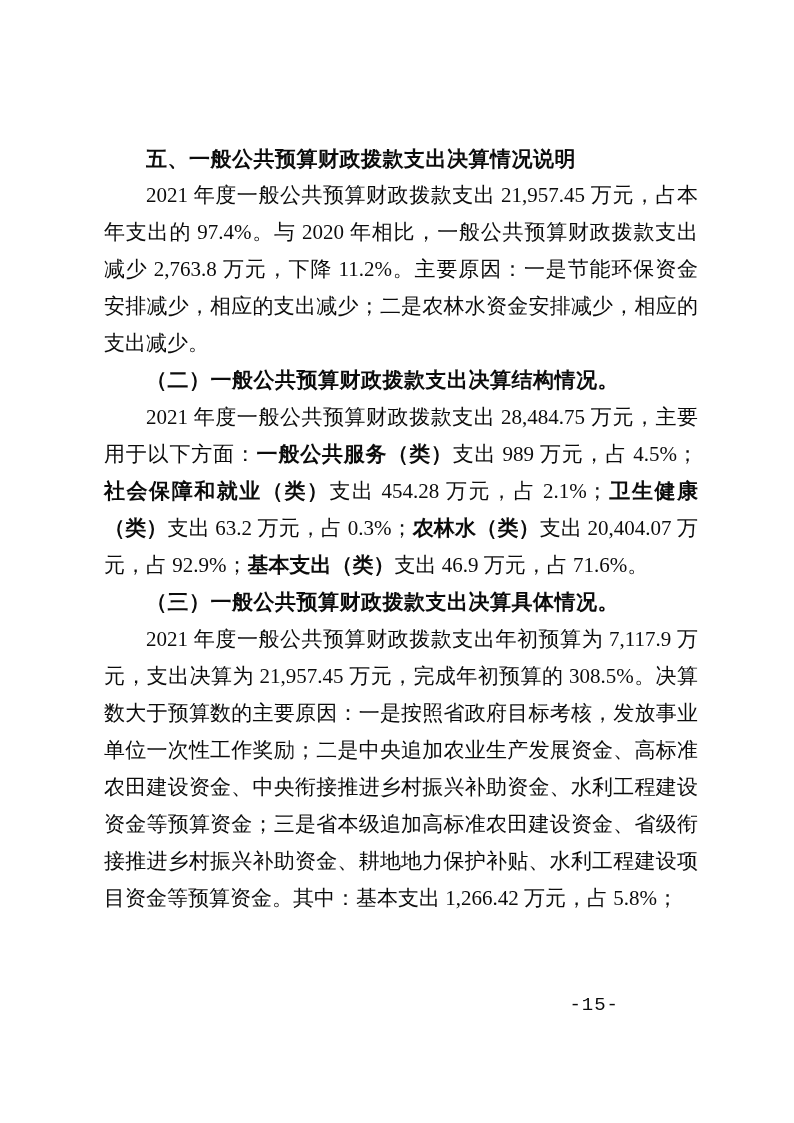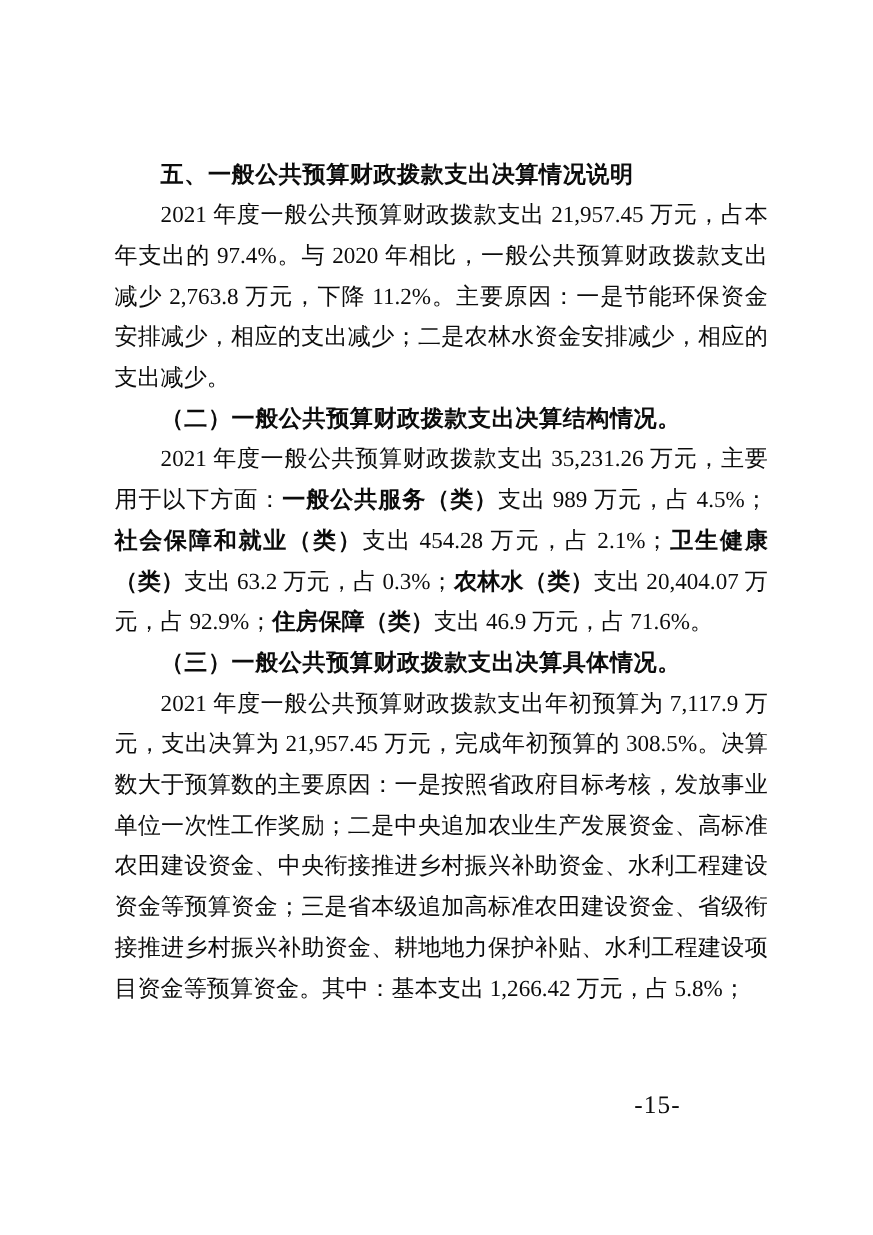--- a/index.html
+++ b/index.html
@@ -44,41 +44,41 @@
     font-weight: 700;
     letter-spacing: 0.5px;
   }
   .content p b {
     font-weight: 700;
   }
   .page-number {
     position: absolute;
     top: 993px;
     right: 95px;
-    font-size: 23px;
+    font-size: 19px;
     line-height: 24px;
-    font-family: Liberation Serif, serif;
+    font-family: Liberation Mono, monospace;
     color: #0c0c0c;
     letter-spacing: 1px;
   }
 </style>
 </head>
 <body>
 
 <div class="page">
   <div class="content">
 
     <h1>五、一般公共预算财政拨款支出决算情况说明</h1>
 
 
     <p><span>2021 年度一般公共预算财政拨款支出 21,957.45 万元，占本年支出的 97.4%。与 2020 年相比，一般公共预算财政拨款支出减少 2,763.8 万元，下降 11.2%。主要原因：一是节能环保资金安排减少，相应的支出减少；二是农林水资金安排减少，相应的支出减少。</span></p>
 
     <h2>（二）一般公共预算财政拨款支出决算结构情况。</h2>
 
-    <p><span>2021 年度一般公共预算财政拨款支出 35,231.26 万元，主要用于以下方面：</span><b>一般公共服务（类）</b><span>支出 989 万元，占 4.5%；</span><b>社会保障和就业（类）</b><span>支出 454.28 万元，占 2.1%；</span><b>卫生健康（类）</b><span>支出 63.2 万元，占 0.3%；</span><b>农林水（类）</b><span>支出 20,404.07 万元，占 92.9%；</span><b>住房保障（类）</b><span>支出 46.9 万元，占 71.6%。</span></p>
+    <p><span>2021 年度一般公共预算财政拨款支出 28,484.75 万元，主要用于以下方面：</span><b>一般公共服务（类）</b><span>支出 989 万元，占 4.5%；</span><b>社会保障和就业（类）</b><span>支出 454.28 万元，占 2.1%；</span><b>卫生健康（类）</b><span>支出 63.2 万元，占 0.3%；</span><b>农林水（类）</b><span>支出 20,404.07 万元，占 92.9%；</span><b>基本支出（类）</b><span>支出 46.9 万元，占 71.6%。</span></p>
 
     <h2>（三）一般公共预算财政拨款支出决算具体情况。</h2>
 
     <p><span>2021 年度一般公共预算财政拨款支出年初预算为 7,117.9 万元，支出决算为 21,957.45 万元，完成年初预算的 308.5%。决算数大于预算数的主要原因：一是按照省政府目标考核，发放事业单位一次性工作奖励；二是中央追加农业生产发展资金、高标准农田建设资金、中央衔接推进乡村振兴补助资金、水利工程建设资金等预算资金；三是省本级追加高标准农田建设资金、省级衔接推进乡村振兴补助资金、耕地地力保护补贴、水利工程建设项目资金等预算资金。其中：基本支出 1,266.42 万元，占 5.8%；</span></p>
 
   </div>
 
   <div class="page-number">-15-</div>
 </div>
 

